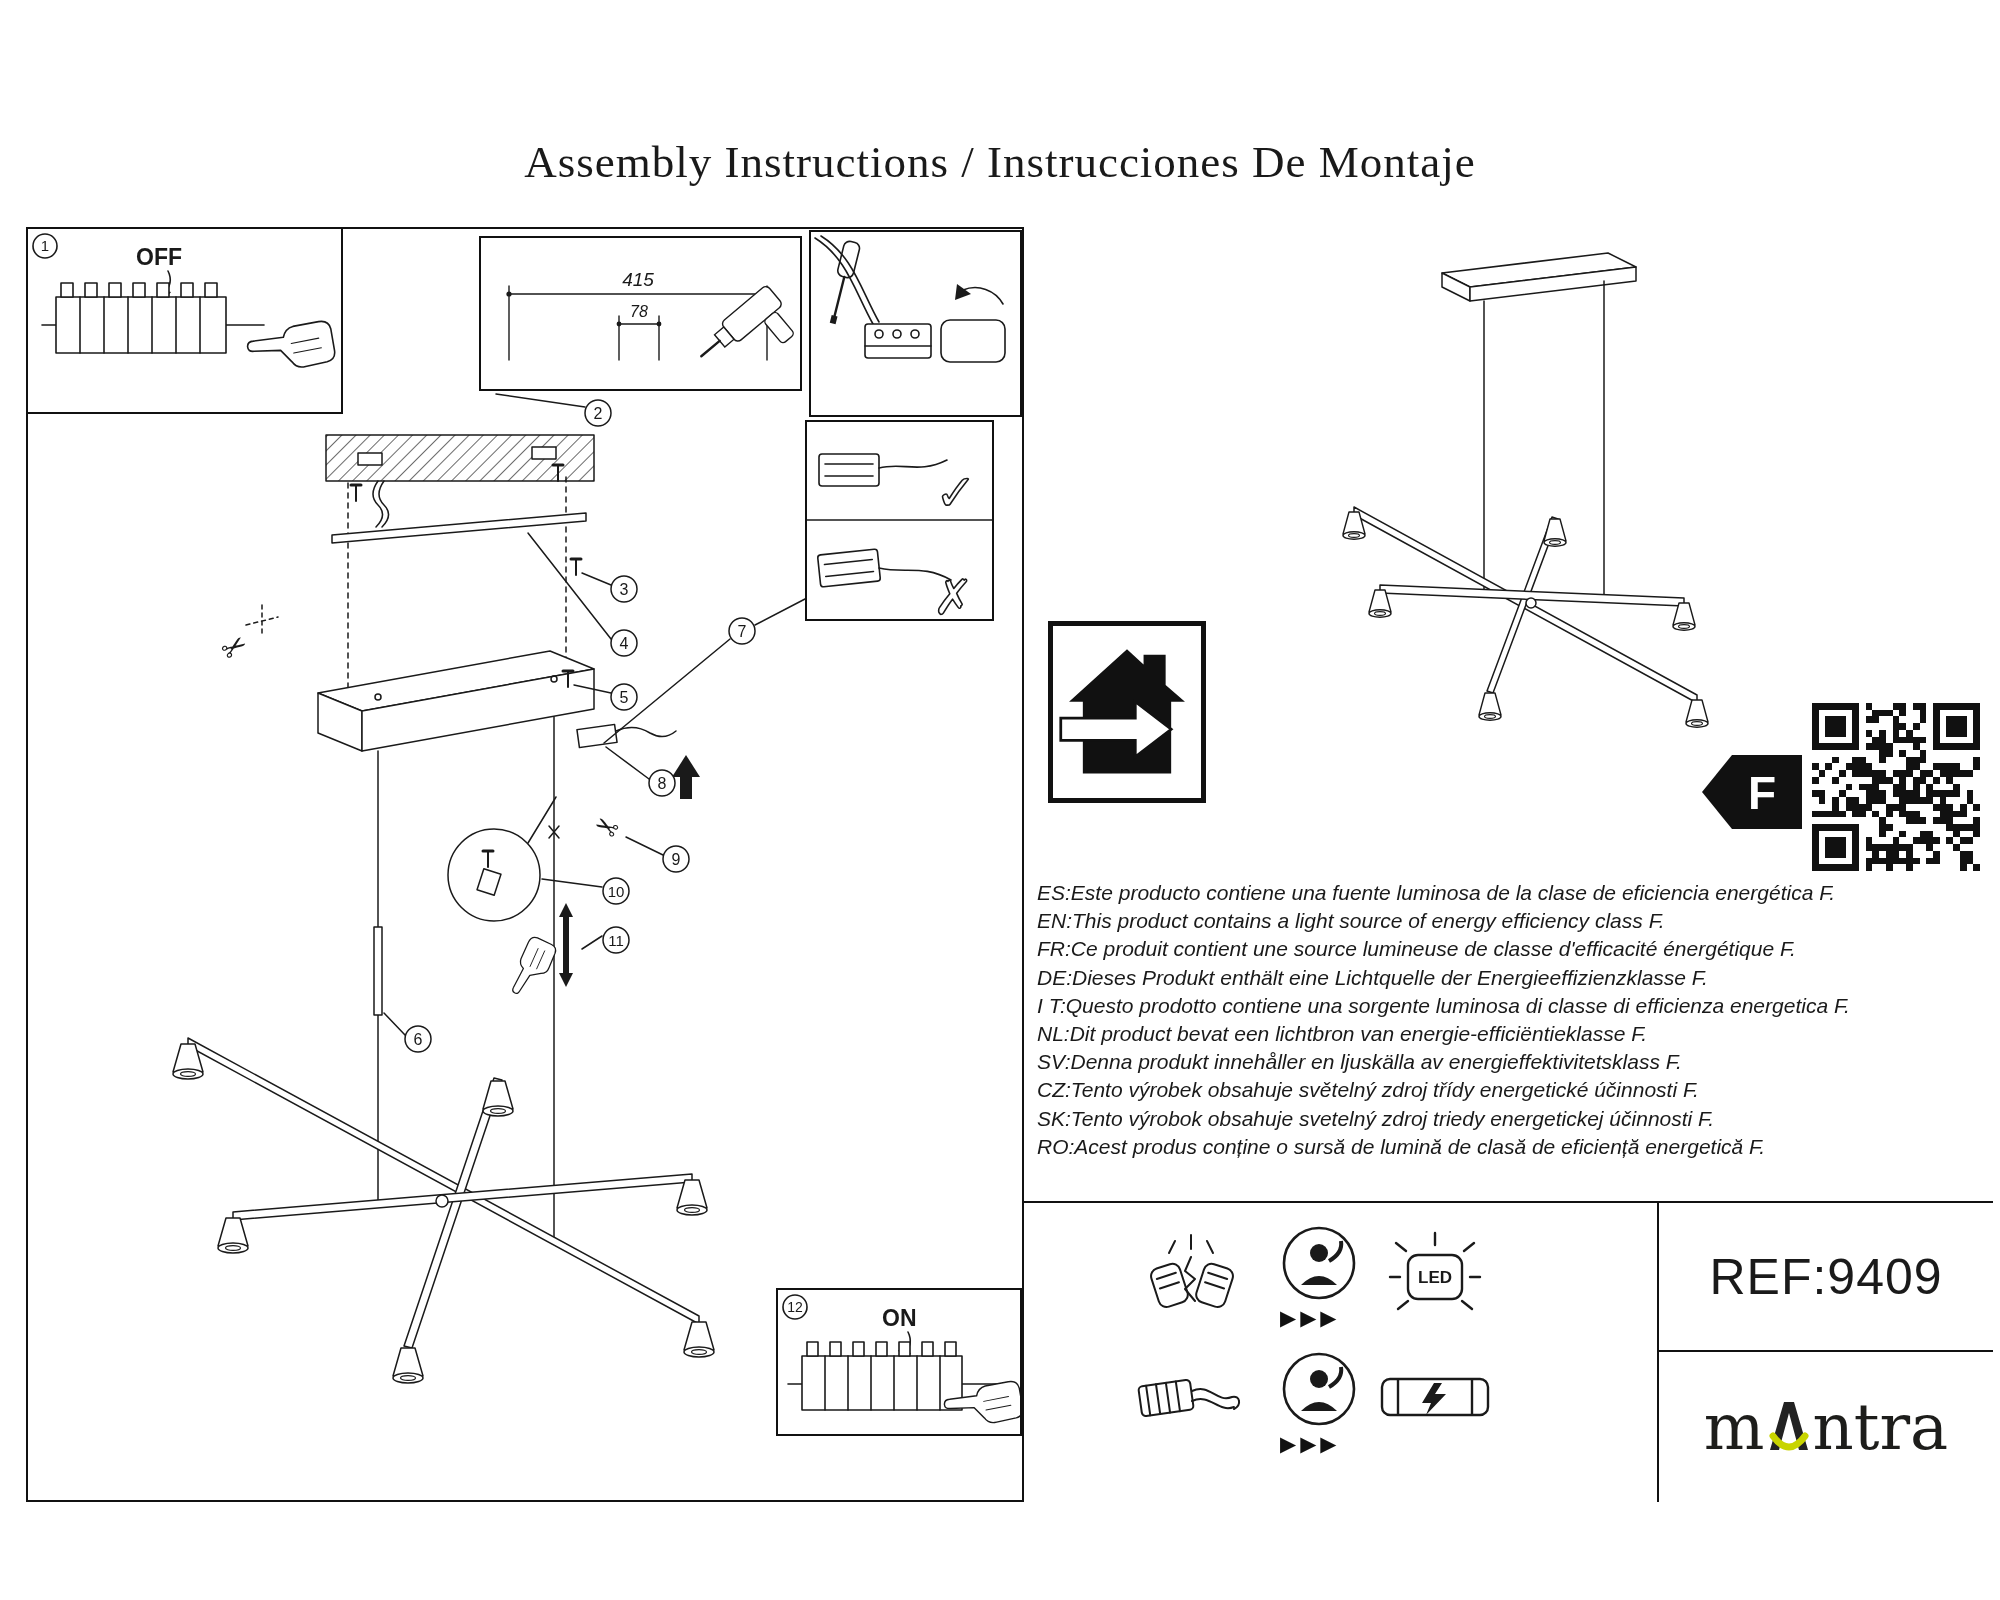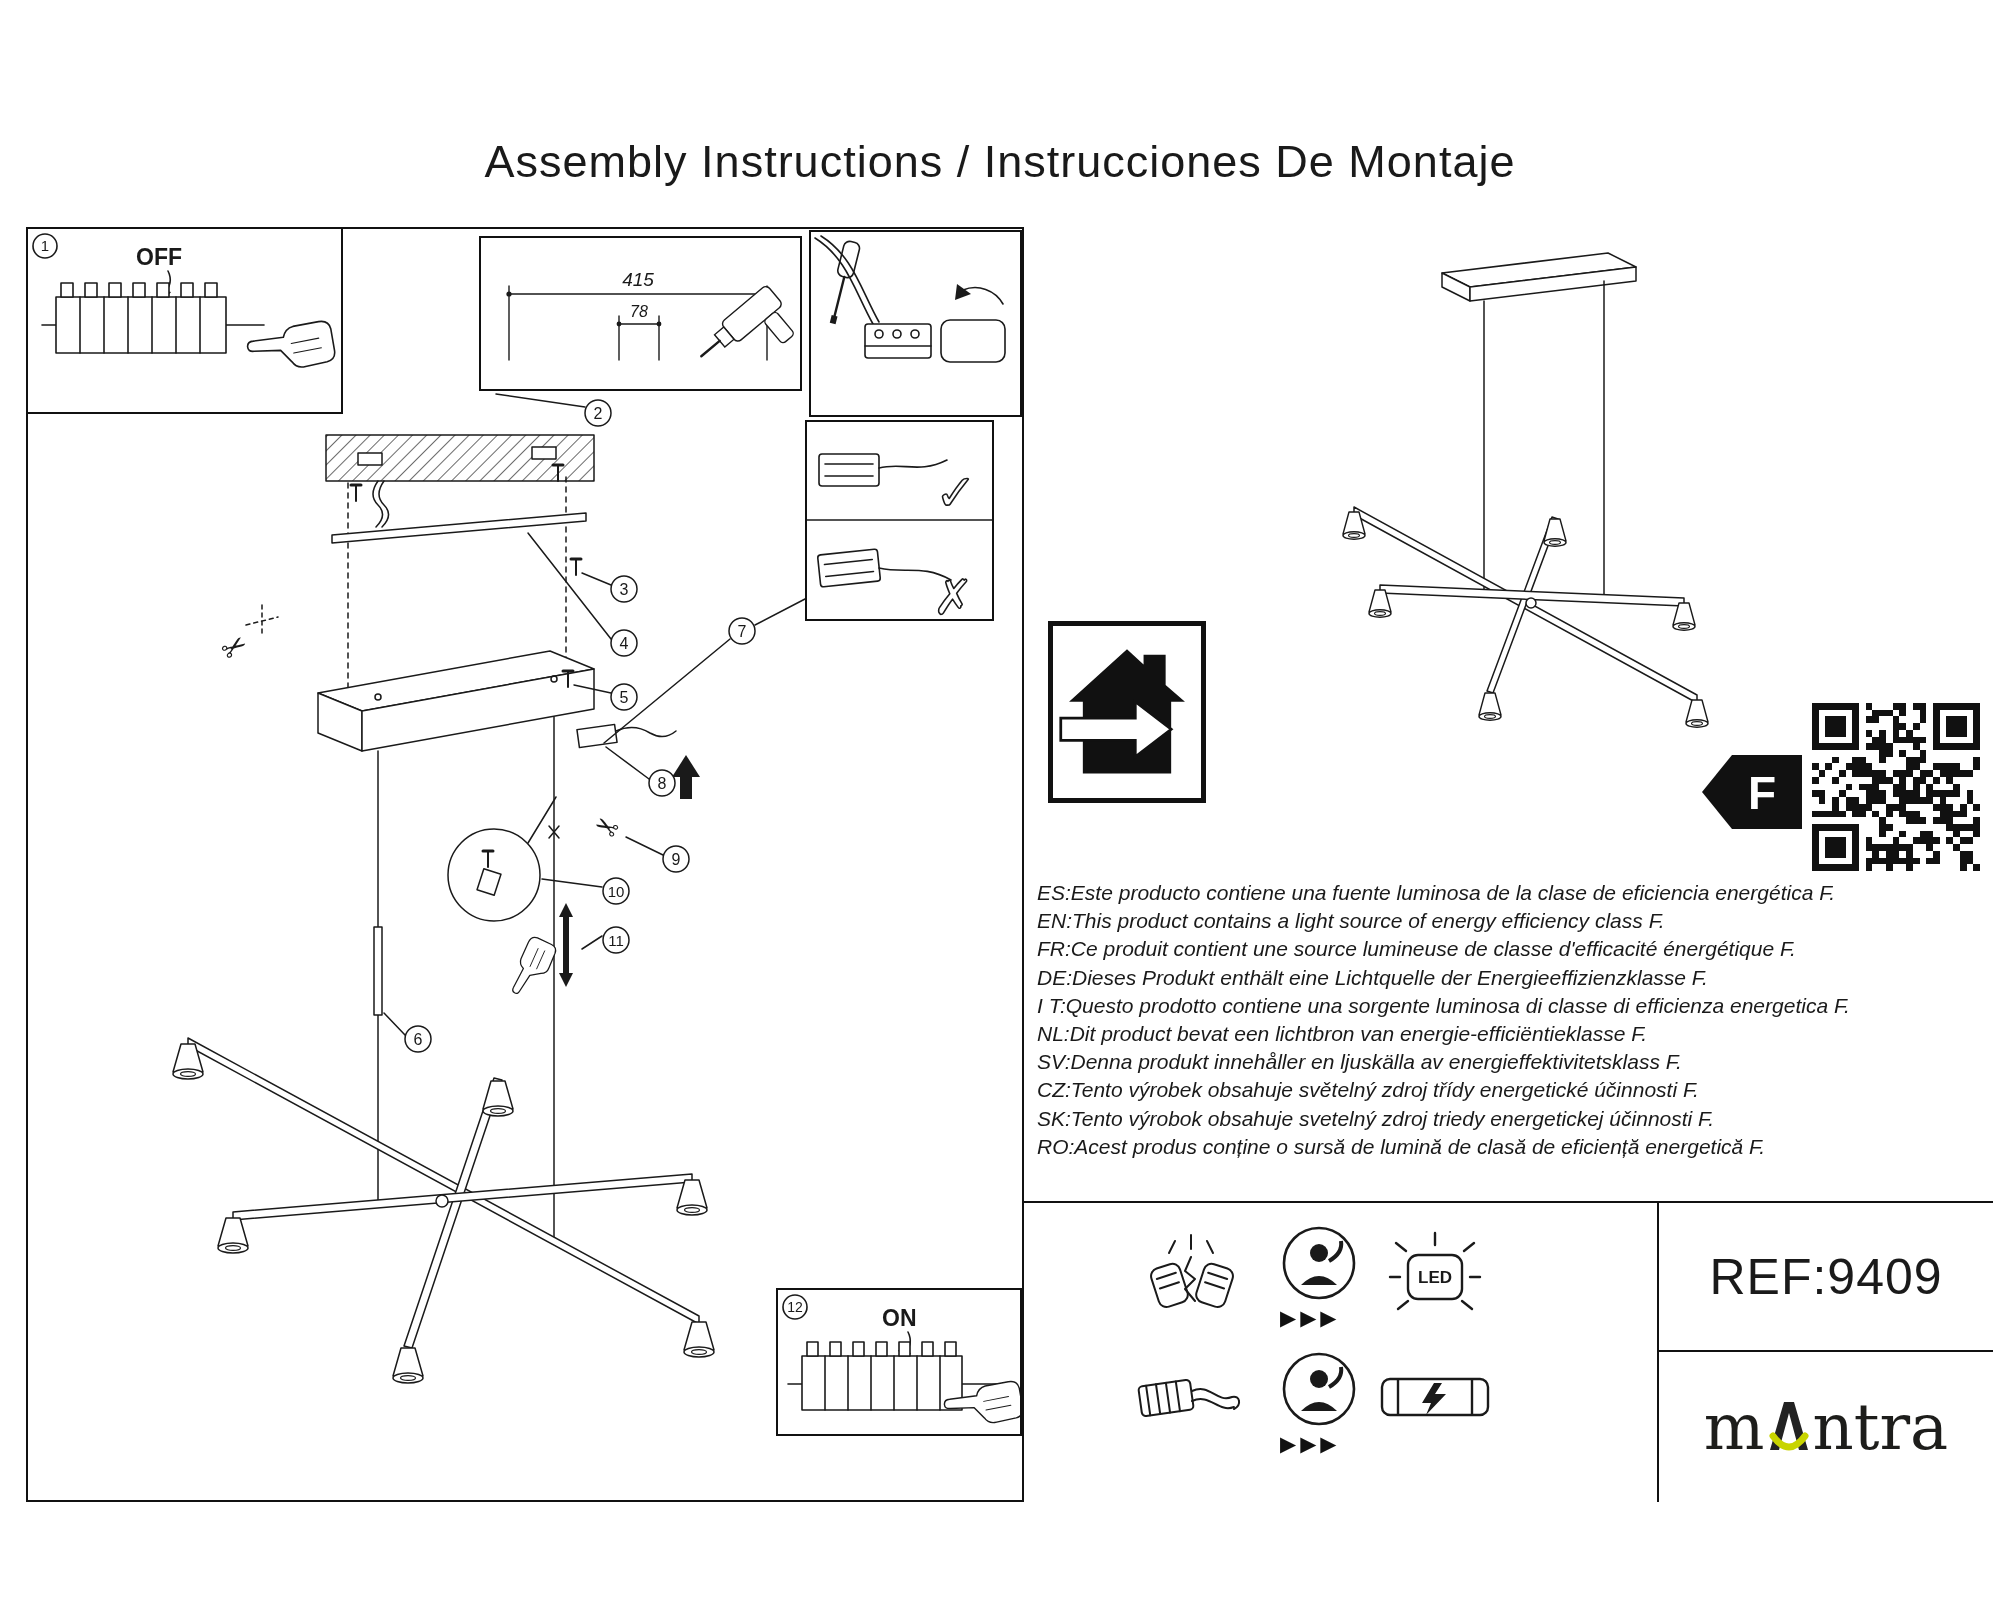--- a/index.html
+++ b/index.html
@@ -3,21 +3,21 @@
 <meta charset="utf-8">
 <style>
   *{margin:0;padding:0;box-sizing:border-box;}
   html,body{background:#fff;}
   body{width:2000px;height:1600px;font-family:"Liberation Sans",sans-serif;color:#1a1a1a;}
   #page{position:relative;width:2000px;height:1600px;background:#fff;overflow:hidden;}
   .abs{position:absolute;}
   .panel{position:absolute;background:#fff;border:2px solid #111;}
   svg{display:block;}
   svg text{font-family:"Liberation Sans",sans-serif;}
-  #title{position:absolute;top:136px;left:0;width:100%;text-align:center;font-size:45px;letter-spacing:1px;}
+  #title{position:absolute;top:136px;left:0;width:100%;text-align:center;font-size:45px;letter-spacing:1px;font-family:Liberation Serif, serif;}
   #panel-right{position:absolute;left:1022px;top:227px;width:971px;height:1275px;background:#fff;border-left:2px solid #111;}
   .spec{font-size:28px;line-height:35px;white-space:pre;}
   .lang-lines{font-size:21px;line-height:28.2px;font-style:italic;}
   .lang-lines div{white-space:nowrap;}
   .arrows{font-size:21px;letter-spacing:4px;color:#111;line-height:1;}
   .divider-h{position:absolute;background:#111;height:2px;}
   #ref-box{position:absolute;left:633px;top:976px;width:336px;height:149px;border-left:2px solid #111;border-bottom:2px solid #111;display:flex;align-items:center;justify-content:center;background:#fff;}
   #ref-box div{font-size:50px;letter-spacing:1px;}
   #brand-box{position:absolute;left:633px;top:1125px;width:336px;height:150px;border-left:2px solid #111;display:flex;align-items:center;justify-content:center;background:#fff;}
   .brand{display:flex;align-items:flex-end;font-family:"DejaVu Serif",serif;font-size:64px;line-height:1;color:#1d1d1b;}

